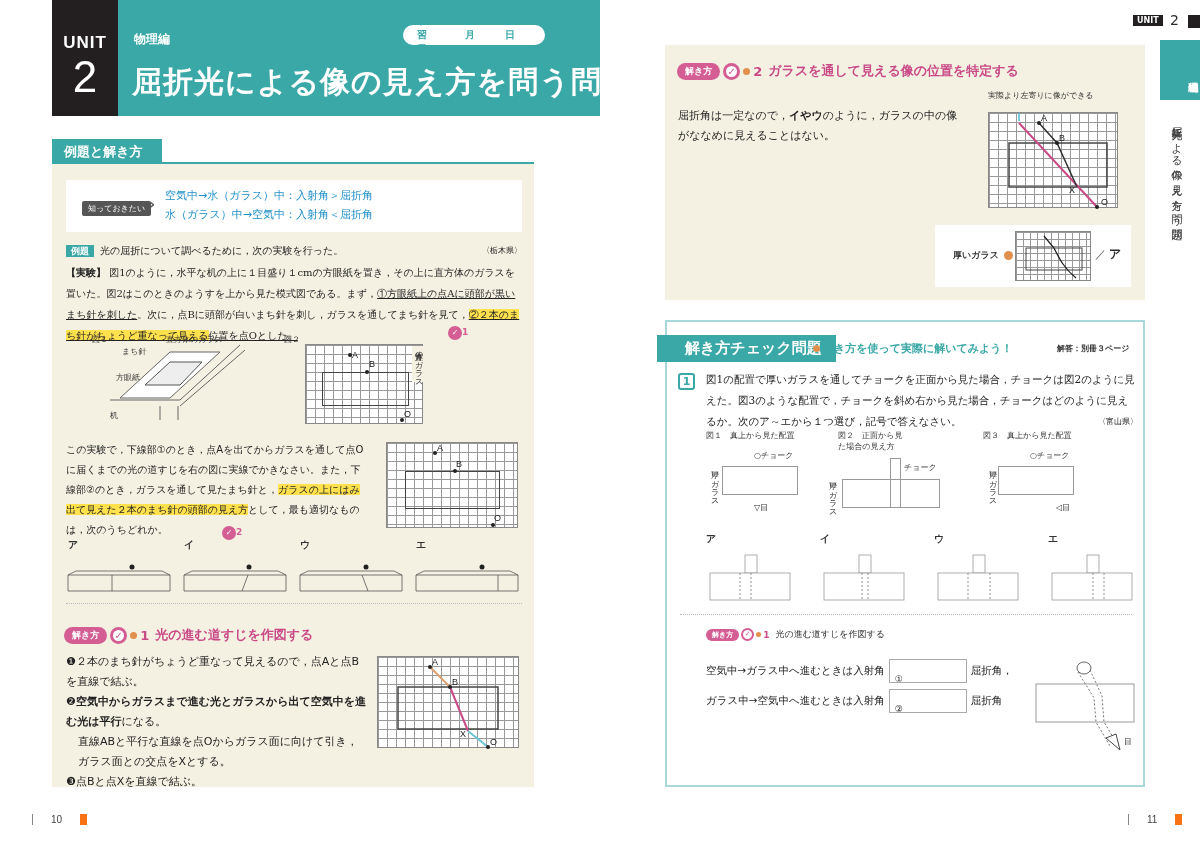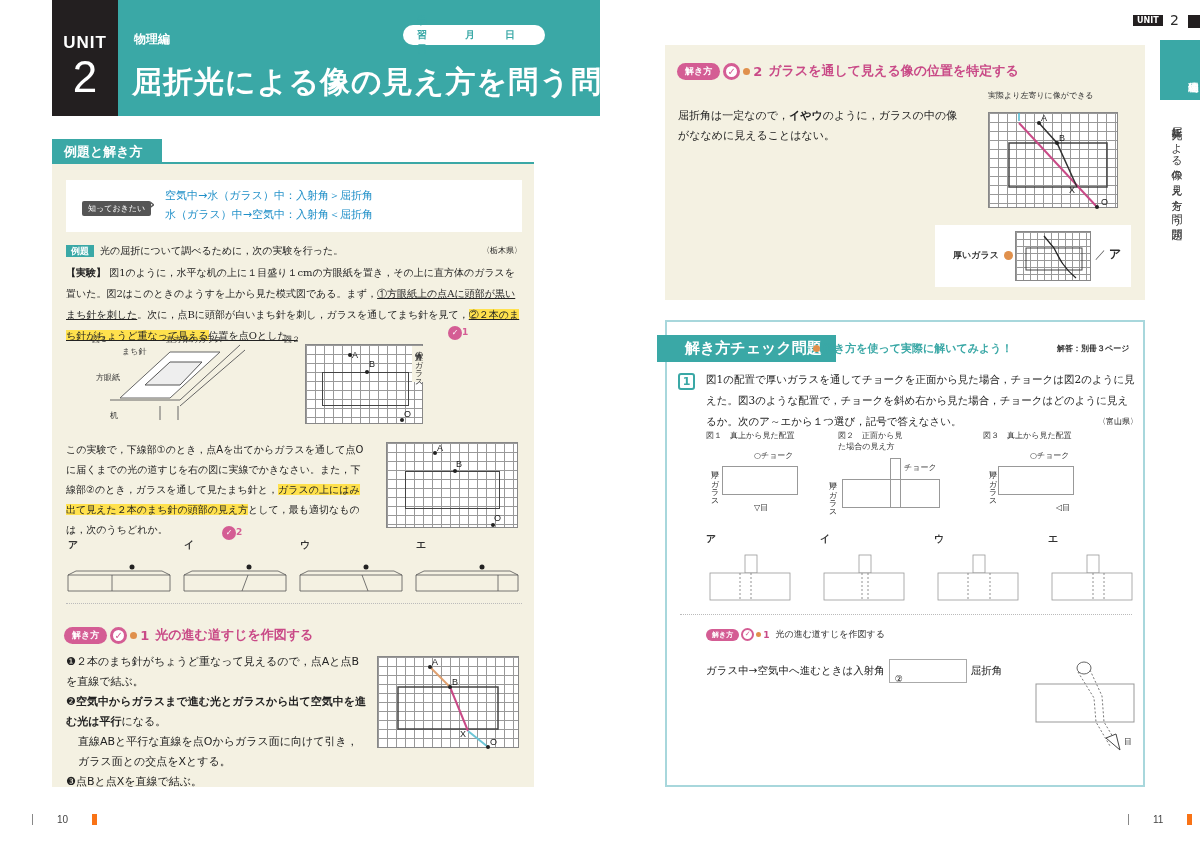--- a/index.html
+++ b/index.html
@@ -48,21 +48,21 @@
 .unitrn{left:1170px;top:12px;font-size:14px}
 .unitrbar{left:1188px;top:15px;width:12px;height:13px;background:#231f20}
 .ansbox{left:935px;top:225px;width:196px;height:62px;background:#fff}
 .chkpanel{left:665px;top:320px;width:480px;height:467px;border:2px solid #a8d7dc;background:#fff}
 .chkhdr{left:657px;top:335px;background:#3aa8a6;color:#fff;font-size:15px;font-weight:bold;padding:4px 14px 4px 28px}
 .num1{display:inline-block;width:17px;height:17px;border:2px solid #3aa8a6;border-radius:3px;color:#3aa8a6;font-weight:bold;font-size:11px;text-align:center;line-height:13px}
 .fig{font-size:8px;color:#333}
 .box{border:1px solid #999;background:#fff;position:absolute}
 .ansin{display:inline-block;width:78px;height:24px;border:1px solid #aaa;background:#fff;vertical-align:middle;font-size:9px;padding:5px 5px;margin:0 4px}
 .pg{font-family:"Liberation Sans",sans-serif;font-size:10px;color:#444}
-.pg span{border-left:1px solid #888;border-right:5px solid #f97316;padding:0 24px}
+.pg span{border-left:1px solid #888;border-right:7px solid #f97316;padding:0 18px}
 </style>
 </head>
 <body>
 
 <div class="abs hdr"></div>
 <div class="abs unitbox">
   <div class="u">UNIT</div>
   <div class="n">2</div>
 </div>
 <div class="abs cat">物理編</div>
@@ -87,21 +87,21 @@
 
 <div class="abs body" style="left:66px;top:240px;width:456px">
   <div><span class="tagq">例題</span><span>光の屈折について調べるために，次の実験を行った。</span><span class="pref">〈栃木県〉</span></div>
   <div><b>【実験】</b> <span>図1のように，水平な机の上に１目盛り１cmの方眼紙を置き，その上に直方体のガラスを置いた。図2はこのときのようすを上から見た模式図である。まず，</span><span class="ul">①方眼紙上の点Aに頭部が黒いまち針を刺した</span><span>。次に，点Bに頭部が白いまち針を刺し，ガラスを通してまち針を見て，</span><span class="hl ul">②２本のまち針がちょうど重なって見える</span><span class="ul">位置を点Oとした。</span></div>
 </div>
 <div class="abs" style="left:448px;top:320px"><span class="check" style="width:14px;height:14px;border-width:2px;line-height:10px;font-size:8px;background:#d45d94;color:#fff">✓</span><span style="color:#d45d94;font-size:9px;font-weight:bold">1</span></div>
 
 <div class="abs fig" style="left:92px;top:334px">図１</div>
 <div class="abs fig" style="left:166px;top:334px">直方体のガラス</div>
 <div class="abs fig" style="left:122px;top:346px">まち針</div>
-<div class="abs fig" style="left:96px;top:372px">方眼紙</div>
+<div class="abs fig" style="left:116px;top:372px">方眼紙</div>
 <div class="abs fig" style="left:110px;top:410px">机</div>
 <svg class="abs" style="left:110px;top:340px" width="140" height="80">
   <polygon points="10,58 60,12 110,12 60,58" fill="#fff" stroke="#666"></polygon>
   <polygon points="35,45 60,22 92,22 70,45" fill="#eee" stroke="#555"></polygon>
   <line x1="0" y1="60" x2="70" y2="60" stroke="#666"></line>
     <line x1="70" y1="60" x2="130" y2="5" stroke="#666"></line>
   <line x1="70" y1="66" x2="135" y2="10" stroke="#666"></line>
   <line x1="50" y1="66" x2="50" y2="80" stroke="#666"></line>
     <line x1="68" y1="66" x2="68" y2="80" stroke="#666"></line>
 </svg>
@@ -299,20 +299,21 @@
 <div class="abs dash" style="left:680px;top:614px;width:452px"></div>
 
 <div class="abs" style="left:706px;top:628px;display:flex;align-items:center">
   <span class="pinkpill" style="font-size:7px;padding:1px 6px">解き方</span>
   <span class="check" style="width:13px;height:13px;border-width:2px;line-height:9px;font-size:7px;margin-left:2px">✓</span>
   <span class="odot" style="width:5px;height:5px;margin:0 2px"></span>
   <span style="color:#c94a87;font-size:9px;font-weight:bold;margin-right:6px">1</span>
   <span style="font-size:9px;color:#333">光の進む道すじを作図する</span>
 </div>
 <div class="abs sol" style="left:706px;top:656px;width:330px;font-size:10.5px">
+  <div style="height:30px;line-height:28px"><span>空気中→ガラス中へ進むときは入射角</span><span class="ansin">①</span><span>屈折角，</span></div>
   <div style="height:30px;line-height:28px"><span>ガラス中→空気中へ進むときは入射角</span><span class="ansin">②</span><span>屈折角</span></div>
 </div>
 <svg class="abs" style="left:1034px;top:658px" width="110" height="100">
   <rect x="2" y="26" width="98" height="38" fill="#fff" stroke="#999"></rect>
   <ellipse cx="50" cy="10" rx="7" ry="6" fill="#fff" stroke="#666"></ellipse>
   <path d="M44,14 L60,40 L62,64 L76,88" fill="none" stroke="#777" stroke-dasharray="2,2"></path>
   <path d="M56,12 L68,38 L70,64 L82,84" fill="none" stroke="#777" stroke-dasharray="2,2"></path>
   <polygon points="72,80 82,76 86,92" fill="#fff" stroke="#444"></polygon>
 </svg>
 <div class="abs fig" style="left:1124px;top:736px">目</div>

